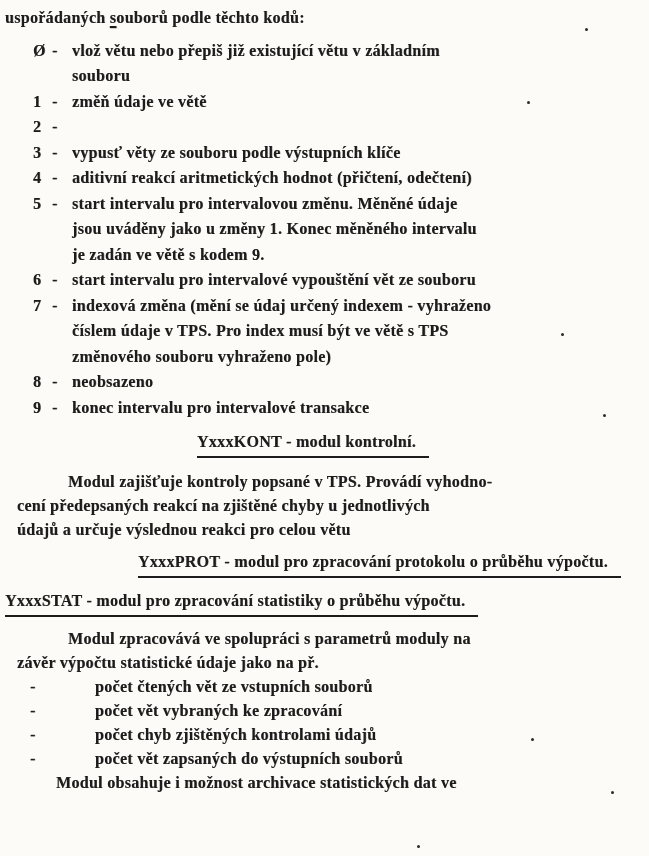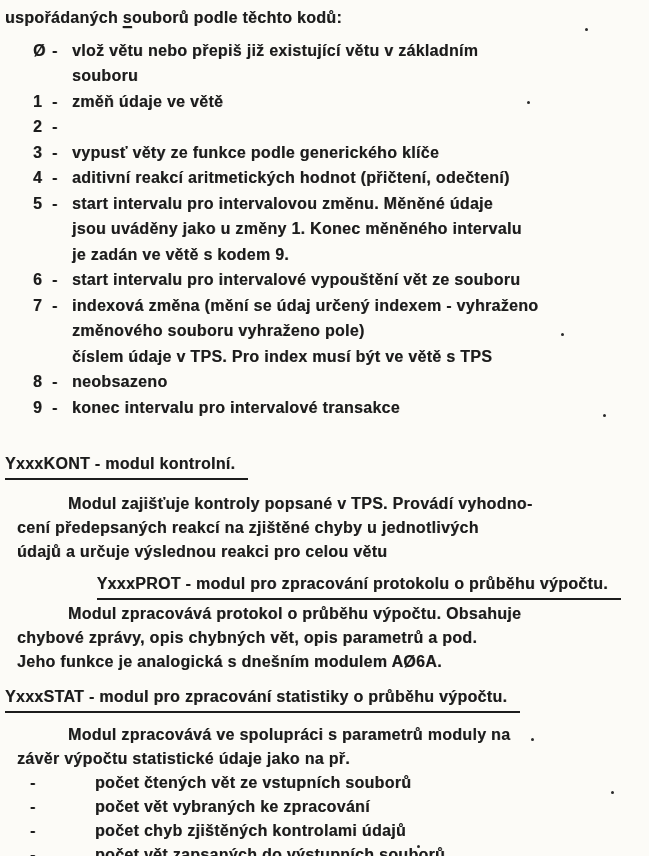--- a/index.html
+++ b/index.html
@@ -6,42 +6,42 @@
   body {
     width: 649px; height: 856px;
     background: #fcfbf7;
     overflow: hidden;
   }
   .page {
     position: relative;
     box-sizing: border-box;
     width: 627px; height: 856px;
     padding: 5px 6px 0 5px;
-    font-family: Liberation Sans, sans-serif;
+    font-family: Liberation Serif, serif;
     font-size: 16px;
     font-weight: bold;
     line-height: 25.5px;
     letter-spacing: 0.3px;
     color: #1c1c1c;
     text-shadow: 0.4px 0.4px 0 rgba(25,25,25,0.5);
     overflow: hidden;
   }
   .intro { white-space: pre; }
   .u-char {
     text-decoration: underline;
     text-decoration-thickness: 2px;
     text-underline-offset: 3px;
   }
   .code-list { margin-top: 7px; }
   .code-row { display: flex; align-items: flex-start; padding-left: 28px; }
   .code-char { flex: none; width: 19px; }
   .code-dash { flex: none; width: 20px; }
   .code-lines { flex: 1; min-width: 0; }
   .section-heading { line-height: 24px; }
-  .heading-kont { margin-top: 32px; }
+  .heading-kont { margin-top: 10px; text-align: center; }
   .heading-prot { margin-top: 8px; text-align: right; }
   .heading-stat { margin-top: 11px; }
   .heading-text {
     display: inline-block;
     border-bottom: 2.5px solid #1c1c1c;
     padding-right: 13px;
     padding-bottom: 2px;
   }
   .para { line-height: 24px; margin-left: 12px; }
   .para-1 { margin-top: 12px; }
@@ -89,21 +89,21 @@
 
     <div class="code-row">
       <span class="code-char">2</span>
       <span class="code-dash">-</span>
     </div>
 
     <div class="code-row">
       <span class="code-char">3</span>
       <span class="code-dash">-</span>
       <div class="code-lines">
-        <div>vypusť věty ze funkce podle generického klíče</div>
+        <div>vypusť věty ze souboru podle výstupních klíče</div>
       </div>
     </div>
 
     <div class="code-row">
       <span class="code-char">4</span>
       <span class="code-dash">-</span>
       <div class="code-lines">
         <div>aditivní reakcí aritmetických hodnot (přičtení, odečtení)</div>
       </div>
     </div>
@@ -124,22 +124,22 @@
       <div class="code-lines">
         <div>start intervalu pro intervalové vypouštění vět ze souboru</div>
       </div>
     </div>
 
     <div class="code-row">
       <span class="code-char">7</span>
       <span class="code-dash">-</span>
       <div class="code-lines">
         <div>indexová změna (mění se údaj určený indexem - vyhraženo</div>
+        <div>číslem údaje v TPS. Pro index musí být ve větě s TPS</div>
         <div>změnového souboru vyhraženo pole)</div>
-        <div>číslem údaje v TPS. Pro index musí být ve větě s TPS</div>
       </div>
     </div>
 
     <div class="code-row">
       <span class="code-char">8</span>
       <span class="code-dash">-</span>
       <div class="code-lines">
         <div>neobsazeno</div>
       </div>
     </div>
@@ -158,25 +158,20 @@
     <span class="heading-text">YxxxKONT - modul kontrolní.</span>
   </div>
   <div class="para para-1">
     <div class="line-first">Modul zajišťuje kontroly popsané v TPS. Provádí vyhodno-</div>
     <div>cení předepsaných reakcí na zjištěné chyby u jednotlivých</div>
     <div>údajů a určuje výslednou reakci pro celou větu</div>
   </div>
 
   <div class="section-heading heading-prot">
     <span class="heading-text">YxxxPROT - modul pro zpracování protokolu o průběhu výpočtu.</span>
-  </div>
-  <div class="para para-2">
-    <div class="line-first">Modul zpracovává protokol o průběhu výpočtu. Obsahuje</div>
-    <div>chybové zprávy, opis chybných vět, opis parametrů a pod.</div>
-    <div>Jeho funkce je analogická s dnešním modulem AØ6A.</div>
   </div>
 
   <div class="section-heading heading-stat">
     <span class="heading-text">YxxxSTAT - modul pro zpracování statistiky o průběhu výpočtu.</span>
   </div>
   <div class="para para-3">
     <div class="line-first">Modul zpracovává ve spolupráci s parametrů moduly na</div>
     <div>závěr výpočtu statistické údaje jako na př.</div>
   </div>
 

